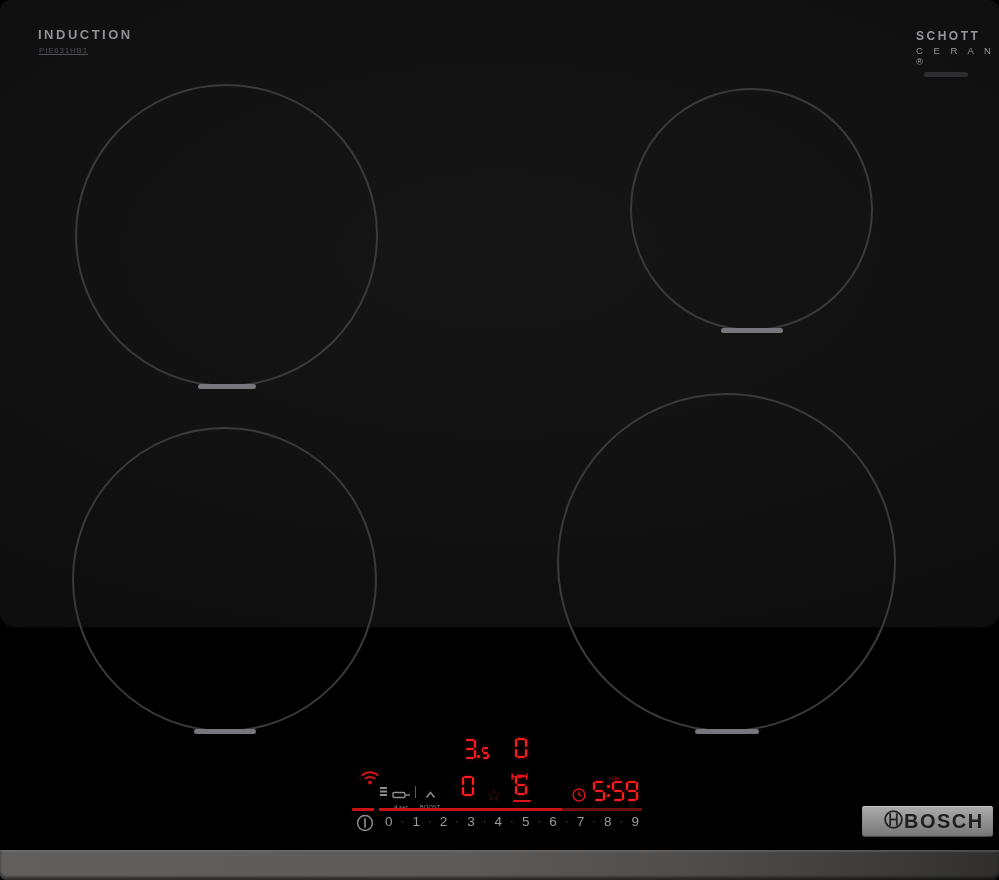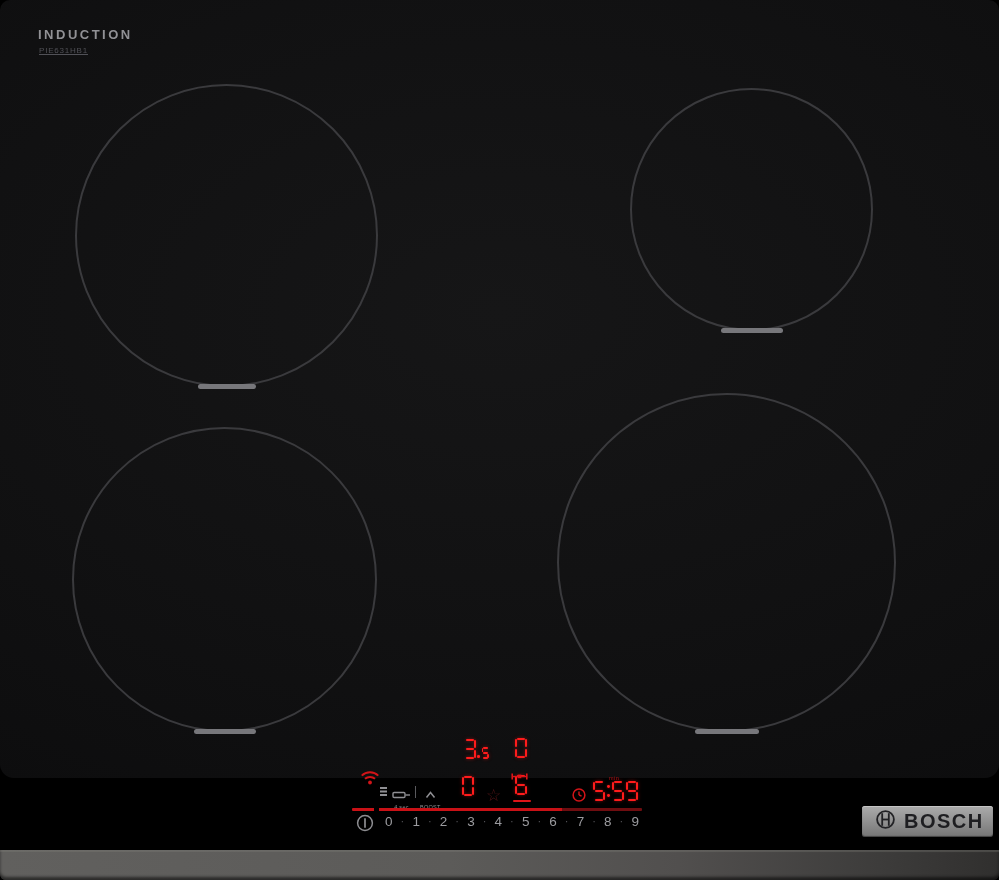--- a/index.html
+++ b/index.html
@@ -1,20 +1,20 @@
 <!DOCTYPE html>
 <html style="--red: #ff1c1c; --slider-bright: #c91116; --slider-dim: #6f0d10;"><head>
 <meta charset="utf-8">
 <style>
   html,body{margin:0;padding:0;background:#000;width:999px;height:880px;overflow:hidden;
     font-family:"Liberation Sans", sans-serif;}
   #stage{position:relative;width:999px;height:880px;background:#000;}
 
   
-  #glass{position:absolute;left:0;top:0;width:999px;height:778px;
+  #glass{position:absolute;left:0;top:0;width:999px;height:627px;
     border-radius:10px 10px 14px 14px;
     background:radial-gradient(120% 95% at 50% 40%, #161617 0%, #111112 45%, #0a0a0b 100%);
     z-index:2;}
 
   
   #trim{position:absolute;left:0;top:850px;width:999px;height:30px;border-radius:0 0 6px 6px;
     background:linear-gradient(90deg,#61605e 0%,#5c5b59 45%,#514f4e 68%,#3d3c3b 88%,#302f2e 100%);
     box-shadow:inset 0 2px 1px rgba(130,128,124,.35), inset 0 -3px 3px rgba(0,0,0,.55);z-index:1;}
 
   
@@ -29,21 +29,21 @@
   #schott{position:absolute;left:916px;top:29px;color:#96969c;}
   #schott .l1{font-size:12px;letter-spacing:2.5px;font-weight:bold;}
   #schott .l2{font-size:9.5px;letter-spacing:4px;margin-top:2px;}
   #schott .fineprint{margin-top:5px;margin-left:8px;width:44px;height:5px;background:#2d2d30;
     border-radius:2px;filter:blur(.4px);}
 
   
   #bosch-plate{position:absolute;left:862px;top:806px;width:131px;height:31px;border-radius:3px;
     background:linear-gradient(180deg,#ababab 0%,#8e8e8e 55%,#757575 100%);
     box-shadow:inset 0 1px 0 #c4c4c4, inset 0 -1px 1px rgba(0,0,0,.45), 0 0 2px rgba(0,0,0,.8);
-    display:flex;align-items:center;gap:8px;padding-left:13px;box-sizing:border-box;}
+    display:flex;align-items:center;padding-left:21px;box-sizing:border-box;}
   #bosch-text{color:#1e1e21;font-size:20px;font-weight:bold;letter-spacing:1.5px;}
 
   
   :root{--red:#ff1c1c;}
 
   
   .segdisp{position:absolute;display:inline-flex;align-items:flex-end;}
   .d7{--w:12px;--h:20px;--t:2.4px;position:relative;display:inline-block;
     width:var(--w);height:var(--h);margin:0 1px;}
   .d7.sm{--w:7.5px;--h:12px;--t:1.7px;}
@@ -106,20 +106,25 @@
     <div class="zone" style="left:72px;top:427px;width:301px;height:301px;">
       <div class="zone-dash" style="width:62px;"></div>
     </div>
     <div class="zone" style="left:557px;top:393px;width:335px;height:335px;">
       <div class="zone-dash" style="width:64px;"></div>
     </div>
 
     <div id="induction">INDUCTION</div>
     <div id="model">PIE631HB1</div>
 
+    <div id="schott">
+      <div class="l1">SCHOTT</div>
+      <div class="l2">C E R A N ®</div>
+      <div class="fineprint"></div>
+    </div>
 
     <div id="bosch-plate">
       <span>
         <svg width="21" height="21" viewBox="0 0 21 21">
           <circle cx="10.5" cy="10.5" r="8.4" fill="none" stroke="#222225" stroke-width="1.8"></circle>
           <line x1="7.2" y1="4.2" x2="7.2" y2="16.8" stroke="#222225" stroke-width="1.8"></line>
           <line x1="13.8" y1="4.2" x2="13.8" y2="16.8" stroke="#222225" stroke-width="1.8"></line>
           <line x1="7.2" y1="10.5" x2="13.8" y2="10.5" stroke="#222225" stroke-width="1.8"></line>
         </svg>
       </span>

